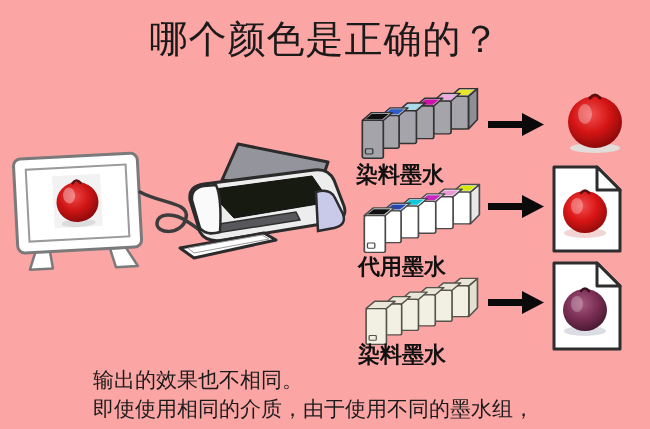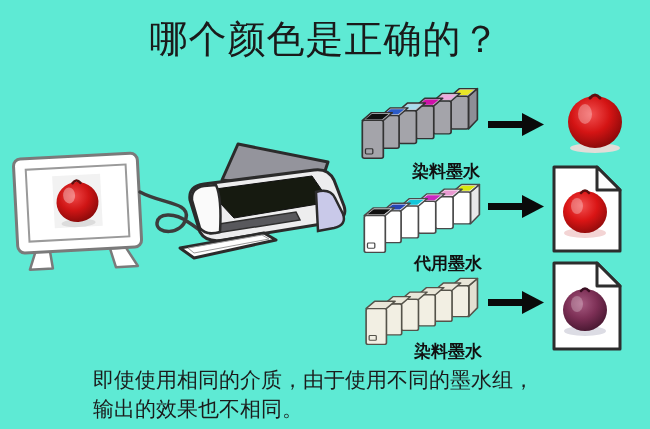--- a/index.html
+++ b/index.html
@@ -1,22 +1,22 @@
 <!DOCTYPE html>
 <html><head>
 <meta charset="utf-8">
 <style>
   html,body{margin:0;padding:0;background:#fff;}
-  .canvas{position:relative;width:650px;height:429px;background:#5eead4;overflow:hidden;
+  .canvas{position:relative;width:650px;height:429px;background:#fca5a5;overflow:hidden;
           font-family:"Liberation Serif","DejaVu Serif",serif;}
   .title{position:absolute;top:14px;left:0;right:0;text-align:center;
          font-size:38px;font-weight:400;color:#1a1a1a;letter-spacing:1px;}
-  .ink-label{position:absolute;width:124px;text-align:right;
+  .ink-label{position:absolute;width:124px;text-align:left;
              font-family:"DejaVu Sans","Liberation Sans",sans-serif;
-             font-weight:700;font-size:17px;color:#111;}
+             font-weight:700;font-size:22px;color:#111;}
   .caption{position:absolute;left:93px;top:366px;font-size:21px;line-height:29px;color:#1b1b1b;}
   svg{position:absolute;overflow:visible;}
 </style>
 </head>
 <body>
 
 <div class="canvas">
 
   <div class="title">哪个颜色是正确的？</div>
 
@@ -175,17 +175,17 @@
     </defs>
     <path d="M3,3 H46 L69,26 V89 H3 Z" fill="#ffffff" stroke="#2d2d2d" stroke-width="3" stroke-linejoin="round"></path>
     <polygon points="46,3 46,26 69,26" fill="#fdfdfd" stroke="#2d2d2d" stroke-width="3" stroke-linejoin="round"></polygon>
     <ellipse cx="34" cy="71" rx="21" ry="5" fill="#dcdce4"></ellipse>
     <ellipse cx="34" cy="50" rx="22" ry="21" fill="url(#ga3)"></ellipse>
     <path d="M30,31 q4,-5 8,0" stroke="#3a0f22" stroke-width="2.5" fill="none" stroke-linecap="round"></path>
     <ellipse cx="26" cy="44" rx="6" ry="8" fill="#ffffff" opacity="0.25"></ellipse>
   </svg>
 
   <div class="caption">
+    <div>输出的效果也不相同。</div>
     <div>即使使用相同的介质，由于使用不同的墨水组，</div>
-    <div>输出的效果也不相同。</div>
   </div>
 
 </div>
 
 </body></html>

